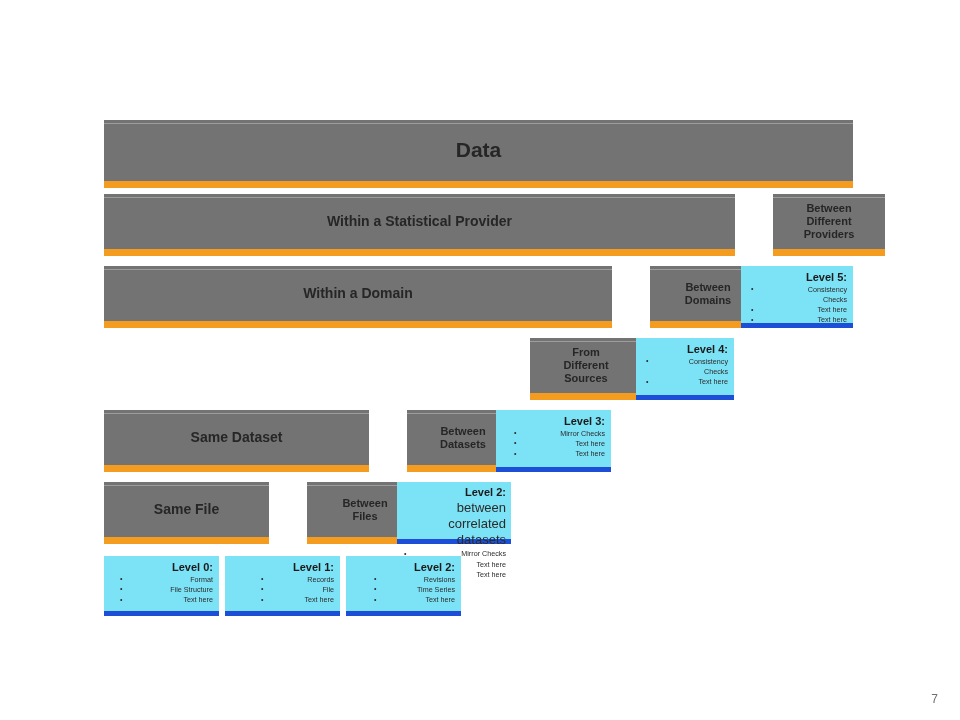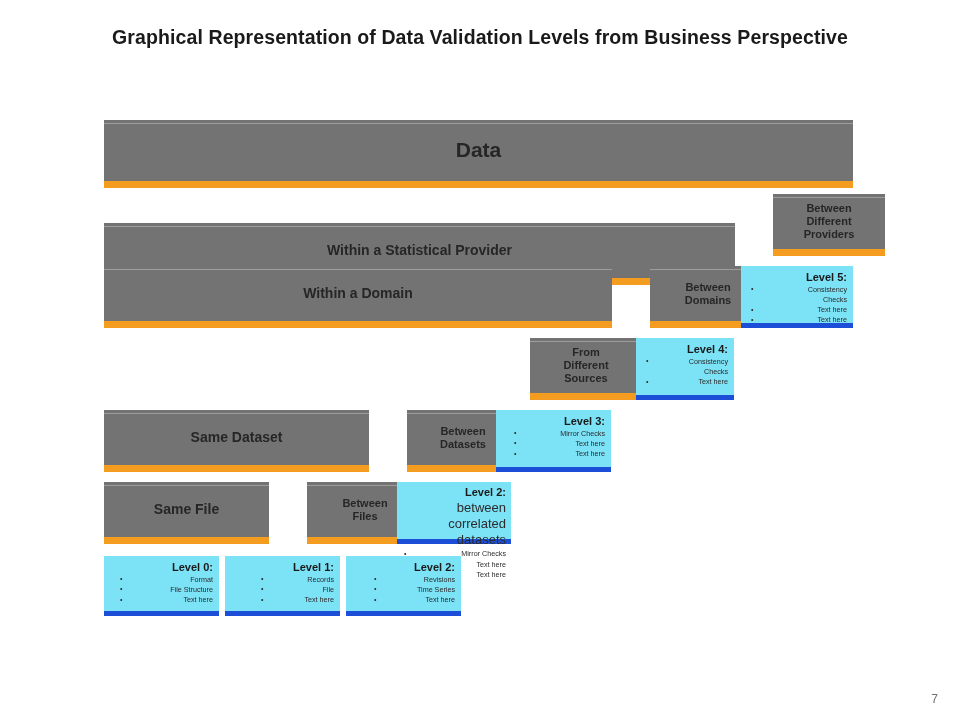--- a/index.html
+++ b/index.html
@@ -101,27 +101,26 @@
   .pagenum{
     position:absolute;right:22px;bottom:14px;
     font-size:12px;color:#6f6f6f;
   }
 </style>
 </head>
 <body>
 
 <div class="slide">
 
-  <div class="title">Graphical Representation of Data Validation  Levels from Business Perspective</div>
 
   <div class="box orange big" style="left:104px;top:120px;width:749px;height:68px;">
     <span class="lbl">Data</span>
   </div>
 
-  <div class="box orange med" style="left:104px;top:194px;width:631px;height:62px;margin-top:29px;">
+  <div class="box orange med" style="left:104px;top:194px;width:631px;height:62px;">
     <span class="lbl">Within a Statistical Provider</span>
   </div>
   <div class="box orange xsm" style="left:741px;top:194px;width:112px;height:62px;flex-direction:column;">
     <span class="lbl">Between</span>
     <span class="lbl">Different</span>
     <span class="lbl">Providers</span>
   </div>
 
   <div class="box orange med" style="left:104px;top:266px;width:508px;height:62px;">
     <span class="lbl">Within a Domain</span>

